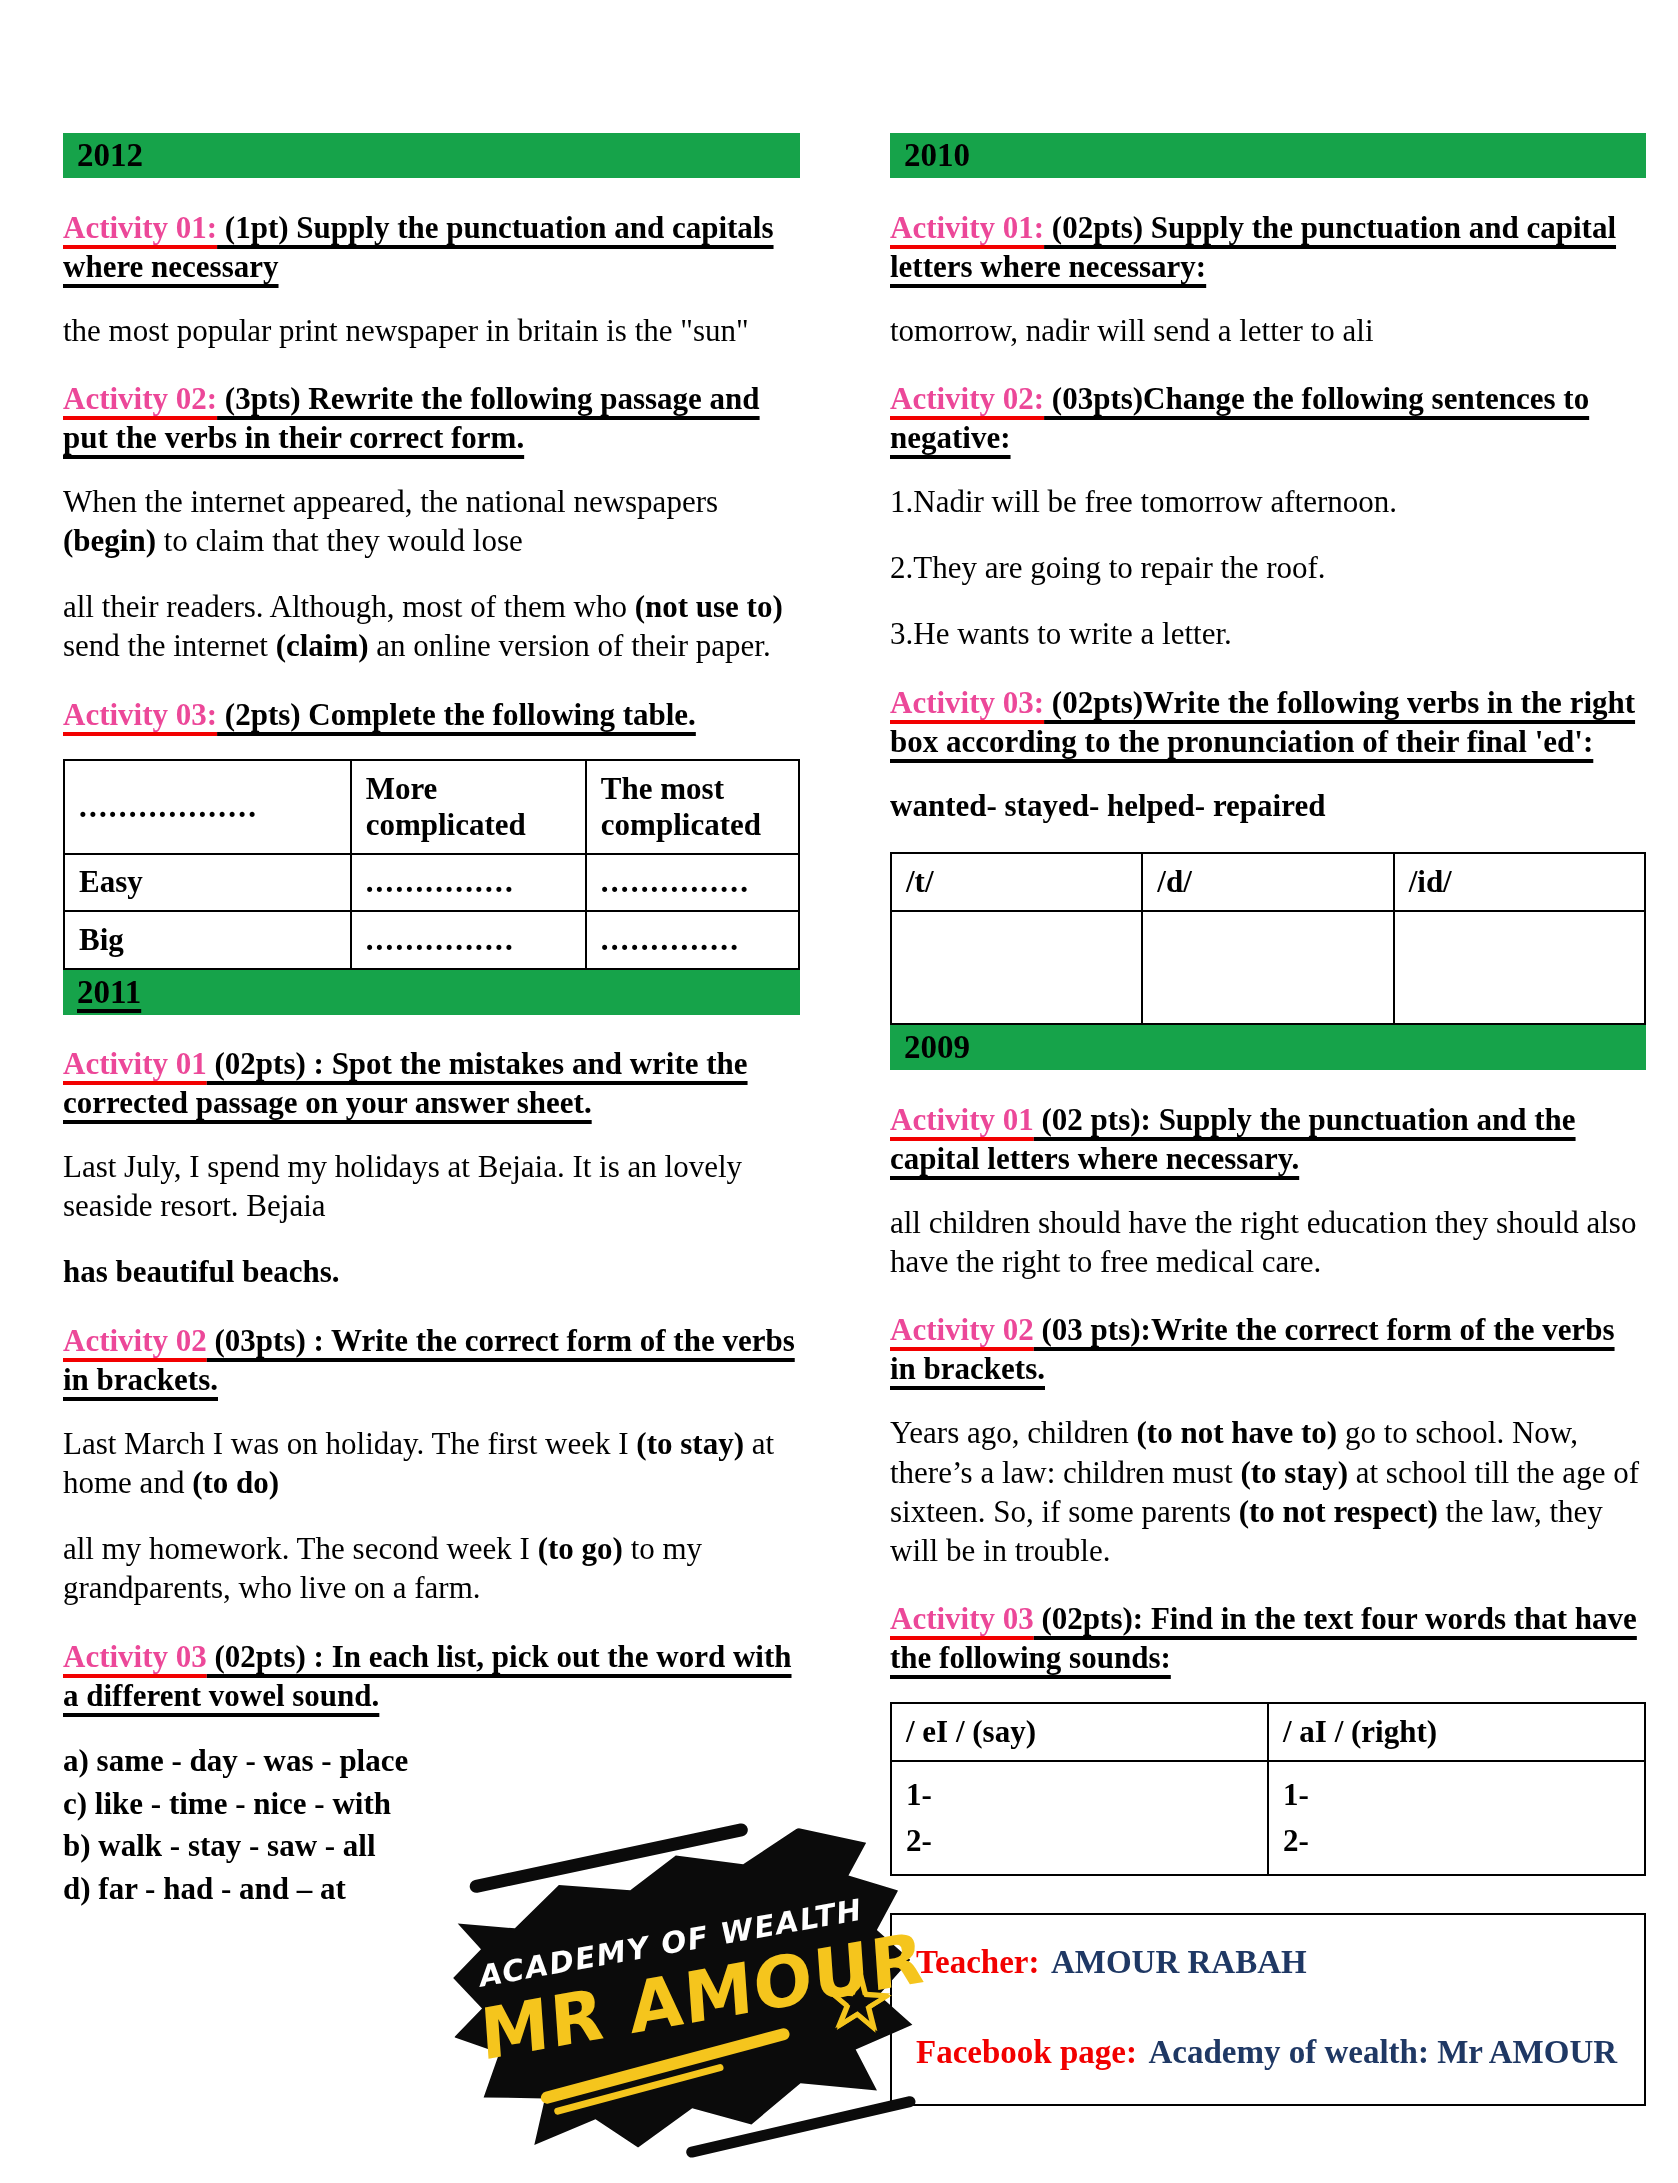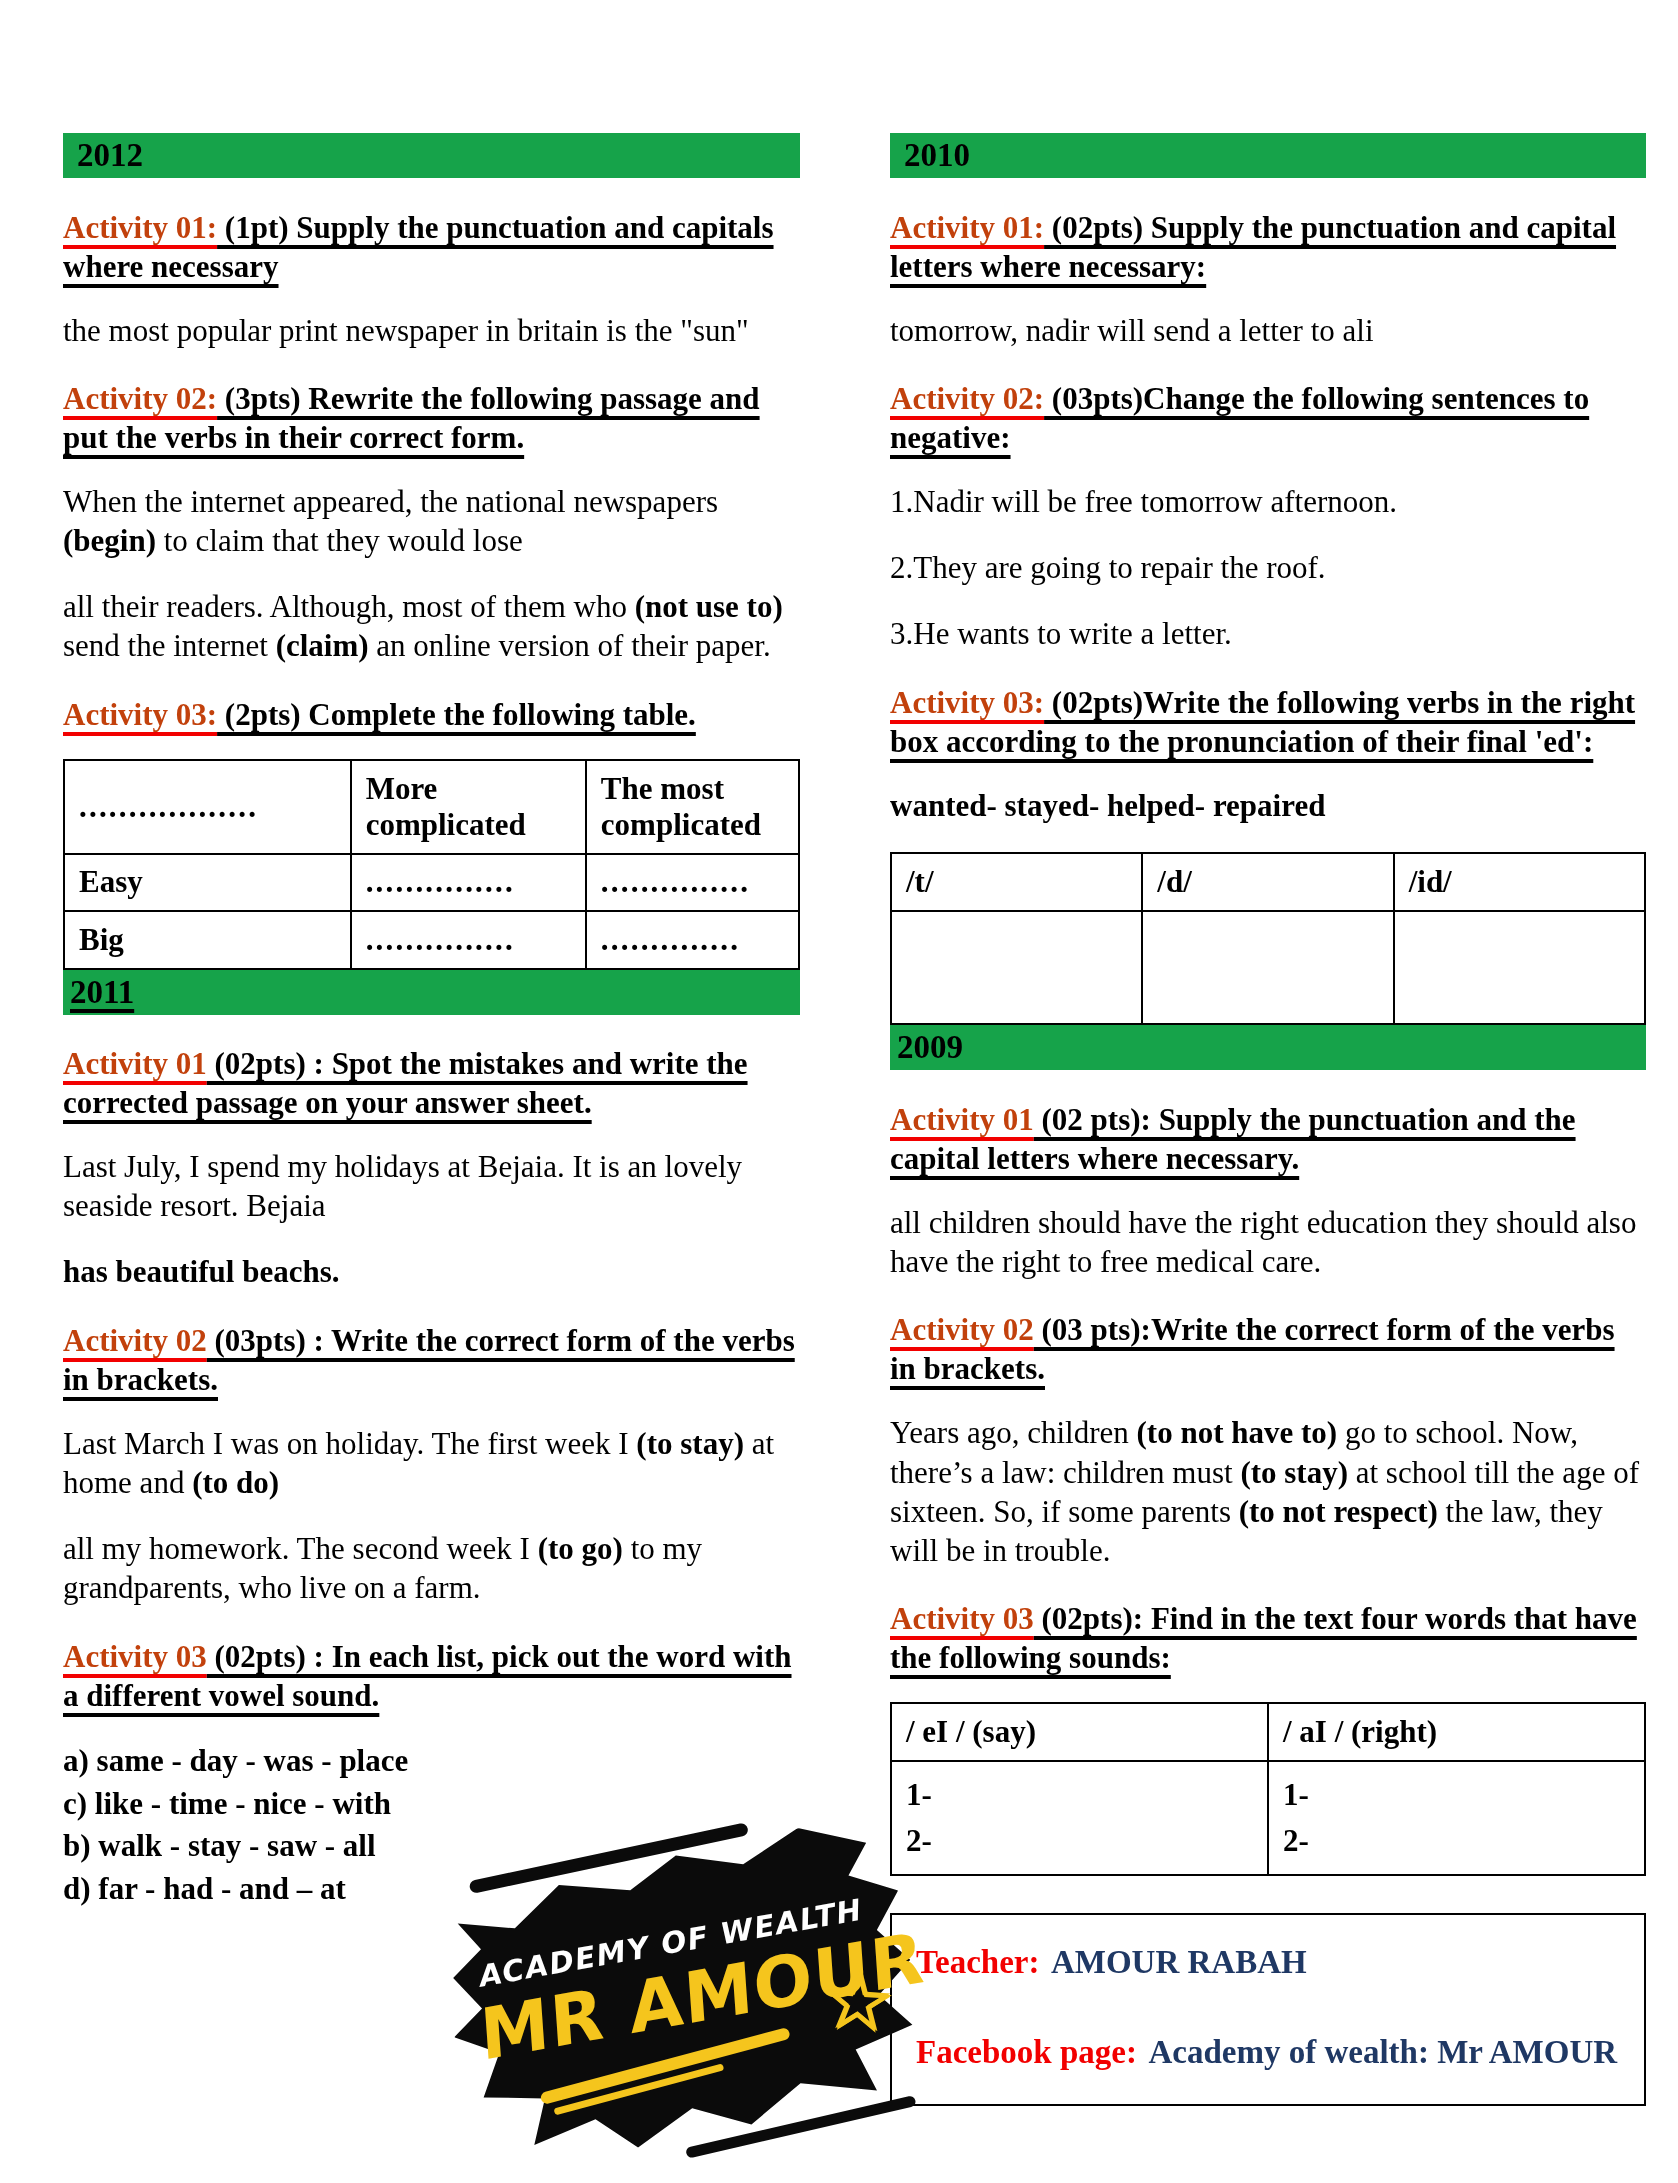--- a/index.html
+++ b/index.html
@@ -9,30 +9,30 @@
   }
   .col{position:absolute;top:133px;}
   .col-left{left:63px;width:737px;}
   .col-right{left:890px;width:756px;}
 
   .year-bar{
     height:45px;background:#16a34a;display:flex;align-items:center;
     padding-left:14px;font-size:33px;font-weight:bold;color:#000;
     margin:0 0 25px 0;
   }
-  .year-bar.tight{margin-top:0;padding-left:7px;}
+  .year-bar.tight{margin-top:0;}
   .underlined-year{text-decoration:underline;text-decoration-thickness:3.8px;text-underline-offset:6px;}
 
   .act{
     font-size:31px;font-weight:bold;line-height:1.26;
     margin:29.5px 0 25px 0;
   }
   .act:first-of-type{margin-top:0;}
   .act .red{
-    color:#c2410c;
+    color:#ec4899;
     text-decoration:underline;text-decoration-thickness:4.4px;text-underline-offset:7px;
     text-decoration-color:#f20000;
   }
   .act .blk{
     color:#000;
     text-decoration:underline;text-decoration-thickness:4.4px;text-underline-offset:7px;
     text-decoration-color:#000;
   }
 
   p.body{font-size:31px;line-height:1.26;margin:0 0 27px 0;}

